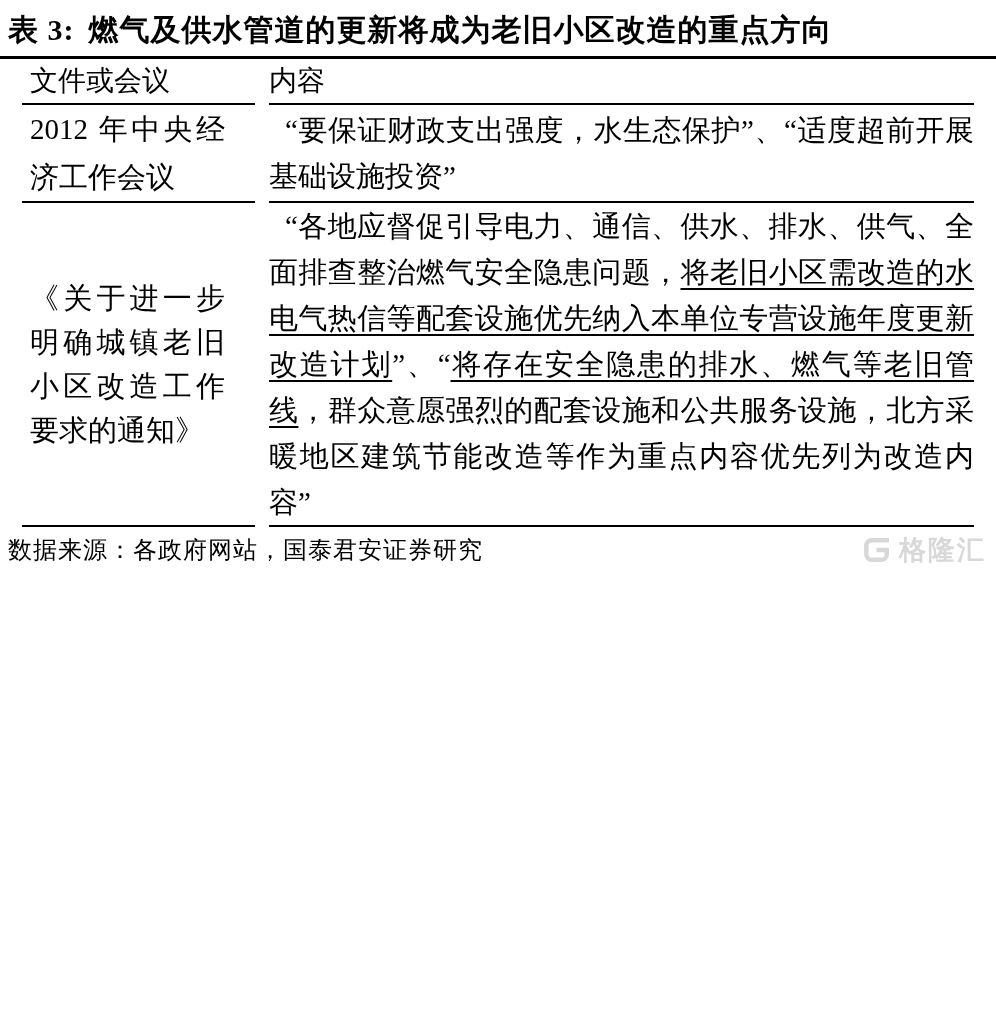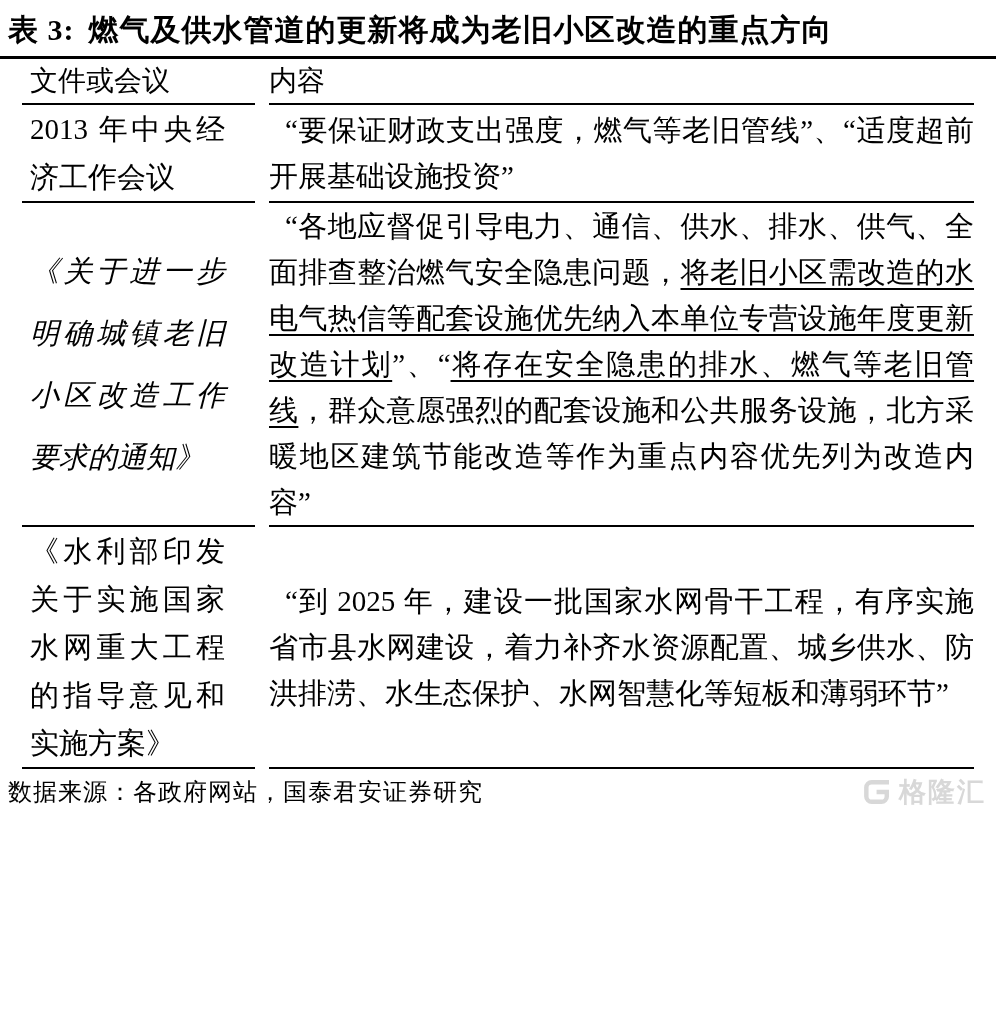--- a/index.html
+++ b/index.html
@@ -68,21 +68,21 @@
     margin: 0;
     text-align: justify;
     text-justify: inter-character;
     text-indent: 16px;
   }
   tr.r1 td { height: 92px; }
   tr.r2 td { height: 322px; }
   tr.r3 td { height: 230px; }
   tr.r4 td { height: 240px; }
   tr.r1 td.src, tr.r4 td.src { line-height: 48px; }
-  tr.r2 td.src, tr.r3 td.src { line-height: 62px; font-style: italic; }
+  tr.r2 td.src, tr.r3 td.src { line-height: 44px; }
 
   .u {
     text-decoration: underline;
     text-decoration-thickness: 2px;
     text-underline-offset: 6px;
   }
 
   
   .footer {
     padding: 5px 8px 0 8px;
@@ -125,40 +125,32 @@
       </colgroup>
     <thead>
       <tr>
         <th class="h1">文件或会议</th>
         <th class="h2">内容</th>
       </tr>
     </thead>
     <tbody>
       <tr class="r1">
         <td class="src">
-          <div>2013 年中央经济工作会议</div>
+          <div>2012 年中央经济工作会议</div>
         </td>
         <td class="cnt">
-          <p class="para"><span>“要保证财政支出强度，燃气等老旧管线”、“适度超前开展基础设施投资”</span></p>
+          <p class="para"><span>“要保证财政支出强度，水生态保护”、“适度超前开展基础设施投资”</span></p>
         </td>
       </tr>
       <tr class="r2">
         <td class="src">
           <div>《关于进一步明确城镇老旧小区改造工作要求的通知》</div>
         </td>
         <td class="cnt">
           <p class="para"><span>“各地应督促引导电力、通信、供水、排水、供气、全面排查整治燃气安全隐患问题，</span><span class="u">将老旧小区需改造的水电气热信等配套设施优先纳入本单位专营设施年度更新改造计划</span><span>”、“</span><span class="u">将存在安全隐患的排水、燃气等老旧管线</span><span>，群众意愿强烈的配套设施和公共服务设施，北方采暖地区建筑节能改造等作为重点内容优先列为改造内容”</span></p>
-        </td>
-      </tr>
-      <tr class="r4">
-        <td class="src">
-          <div>《水利部印发关于实施国家水网重大工程的指导意见和实施方案》</div>
-        </td>
-        <td class="cnt">
-          <p class="para"><span>“到 2025 年，建设一批国家水网骨干工程，有序实施省市县水网建设，着力补齐水资源配置、城乡供水、防洪排涝、水生态保护、水网智慧化等短板和薄弱环节”</span></p>
         </td>
       </tr>
     </tbody>
   </table>
 
   <div class="footer">
     <div class="source-note">数据来源：各政府网站，国泰君安证券研究</div>
     <div class="watermark">
       <span class="wm-icon">
         <svg width="32" height="32" viewBox="0 0 36 36">

